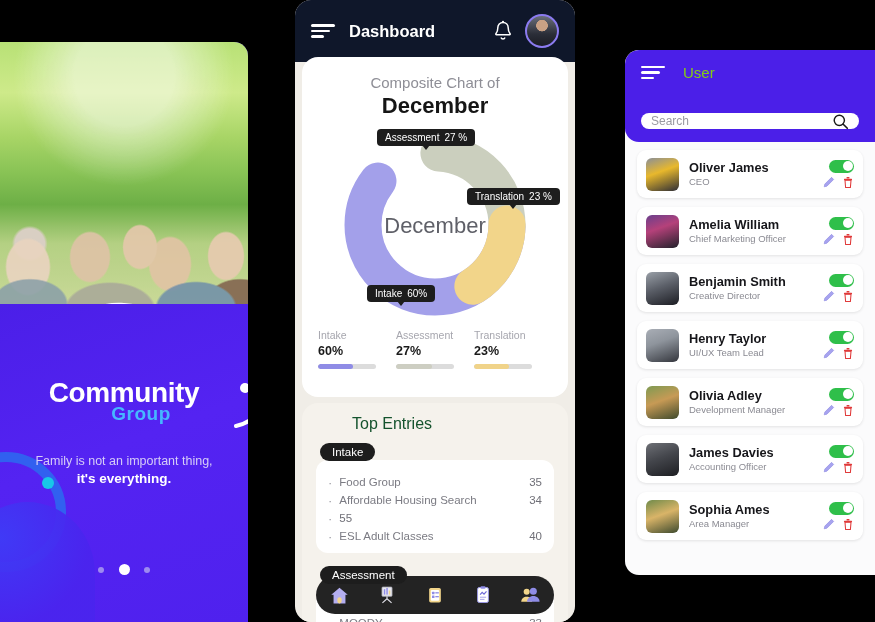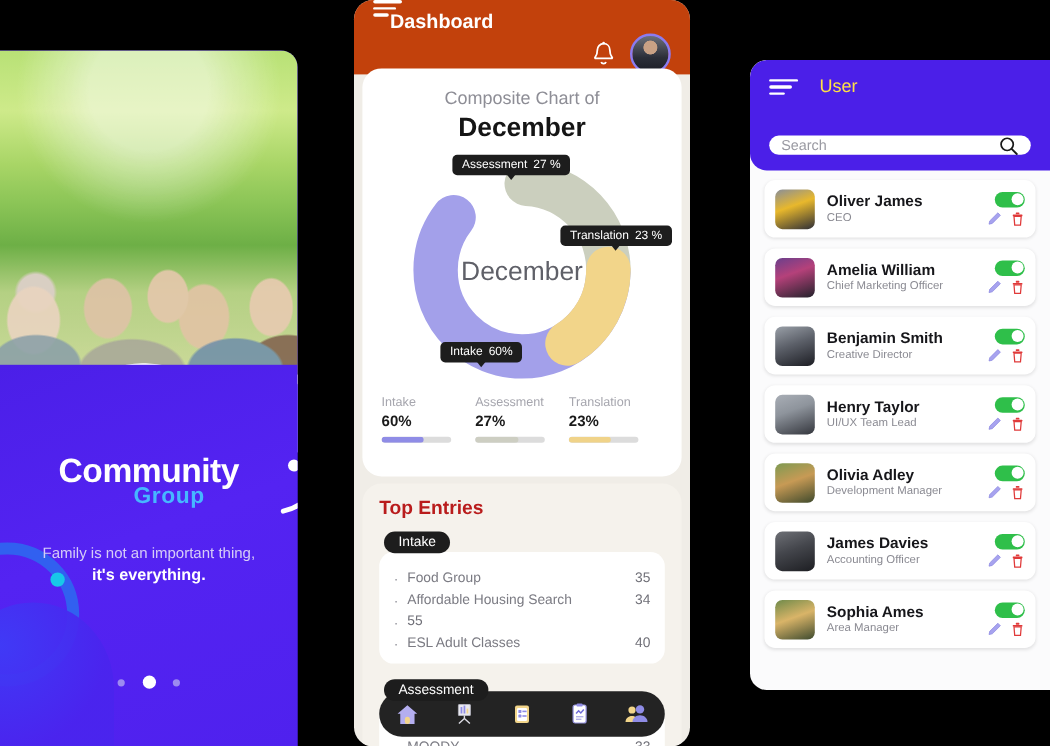--- a/index.html
+++ b/index.html
@@ -86,22 +86,22 @@
     background:#9d8af0; margin:0 5px; vertical-align:middle;
   }
   .dots i.on{ width:11px; height:11px; background:#fff; }
 
   
   .panel-mid {
     position:absolute; left:295px; top:0; width:280px; height:622px;
     background:#f0ede7; border-radius:16px; overflow:hidden;
   }
   .mid-head{
-    position:relative; height:62px; background:#c2410c;
-    display:flex; padding:0 16px;flex-direction:column;
+    position:relative; height:62px; background:#0f172a;
+    display:flex; align-items:center; padding:0 16px;
   }
   .burger{ width:24px; height:14px; position:relative; cursor:pointer; }
   .burger span{ position:absolute; left:0; height:2.6px; border-radius:2px; background:#fff; }
   .burger span:nth-child(1){ top:0; width:24px; }
   .burger span:nth-child(2){ top:5.5px; width:19px; }
   .burger span:nth-child(3){ top:11px; width:13px; }
   .mid-title{ color:#fff; font-size:16.5px; font-weight:700; margin-left:14px; }
   .mid-head-right{ margin-left:auto; display:flex; align-items:center; gap:12px; }
   .avatar-hdr{
     width:34px; height:34px; border-radius:50%;
@@ -135,21 +135,21 @@
   .legend .nm{ font-size:10.5px; color:#a6a6ae; }
   .legend .vl{ font-size:12.5px; color:#1a1a1a; font-weight:700; margin-top:3px; }
   .legend .bar{ height:5px; border-radius:3px; background:#dcdcdc; margin-top:6px; width:58px; overflow:hidden; }
   .legend .bar i{ display:block; height:100%; border-radius:3px; }
 
   .entries{
     position:absolute; left:7px; top:403px; width:266px; bottom:0;
     background:#f5f2ec; border-radius:16px 16px 0 0; padding:12px 14px 0 14px;
     overflow:hidden;
   }
-  .entries-h{ font-size:16px; font-weight:700; color:#b91c1c; margin-bottom:9px; }
+  .entries-h{ font-size:16px; font-weight:400; color:#14532d; margin-bottom:9px;margin-left:36px; }
   .chip{
     display:inline-block; background:#1d1d1d; color:#fff; font-size:11.5px;
     padding:3px 12px; border-radius:11px; margin-bottom:-8px; position:relative; z-index:2;
     margin-left:4px;
   }
   .ebox{ background:#fff; border-radius:12px; padding:13px 12px 8px 12px; margin-bottom:12px; }
   .erow{ display:flex; align-items:center; font-size:11.5px; color:#7b7b83; padding:2.5px 0; }
   .erow .bul{ color:#9b9ba3; margin-right:7px; font-size:13px; line-height:1; }
   .erow .lbl{ flex:1; }
   .erow .num{ color:#6f6f77; }
@@ -162,21 +162,21 @@
 
   
   .panel-right{
     position:absolute; left:625px; top:50px; width:250px; height:525px;
     background:#fbfbfc; border-radius:14px 0 0 14px; overflow:hidden;
   }
   .rp-head{
     background:#4b1fe8; height:92px; border-radius:14px 0 0 14px; padding:14px 16px 0 16px;
   }
   .rp-head-row{ display:flex; align-items:center; }
-  .rp-title{ color:#fde047; font-size:15px; font-weight:500; margin-left:18px; }
+  .rp-title{ color:#84cc16; font-size:15px; font-weight:500; margin-left:18px; }
   .search{
     margin-top:32px; background:#fff; border-radius:8px; height:16px;
     display:flex; align-items:center; padding:0 10px;
   }
   .search input{
     border:0; outline:0; flex:1; font-size:12px; color:#5c5c64;
     font-family:"Liberation Sans", sans-serif; background:transparent;
   }
   .search input::placeholder{ color:#9a9aa2; }
   .ulist{ padding:8px 12px 0 12px; }

